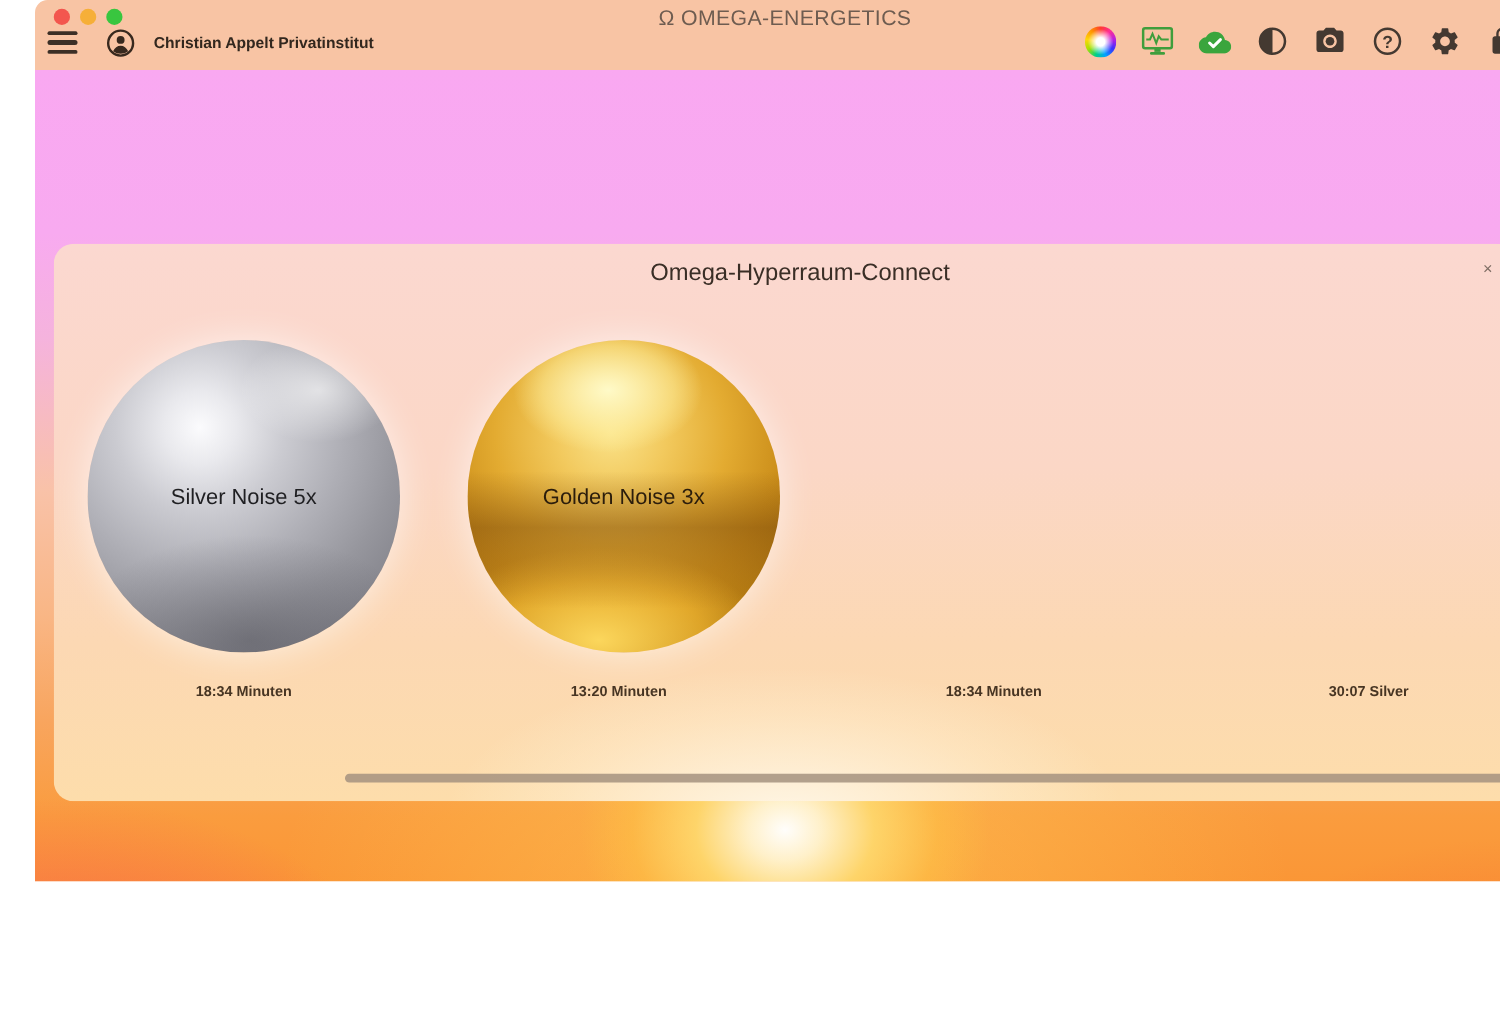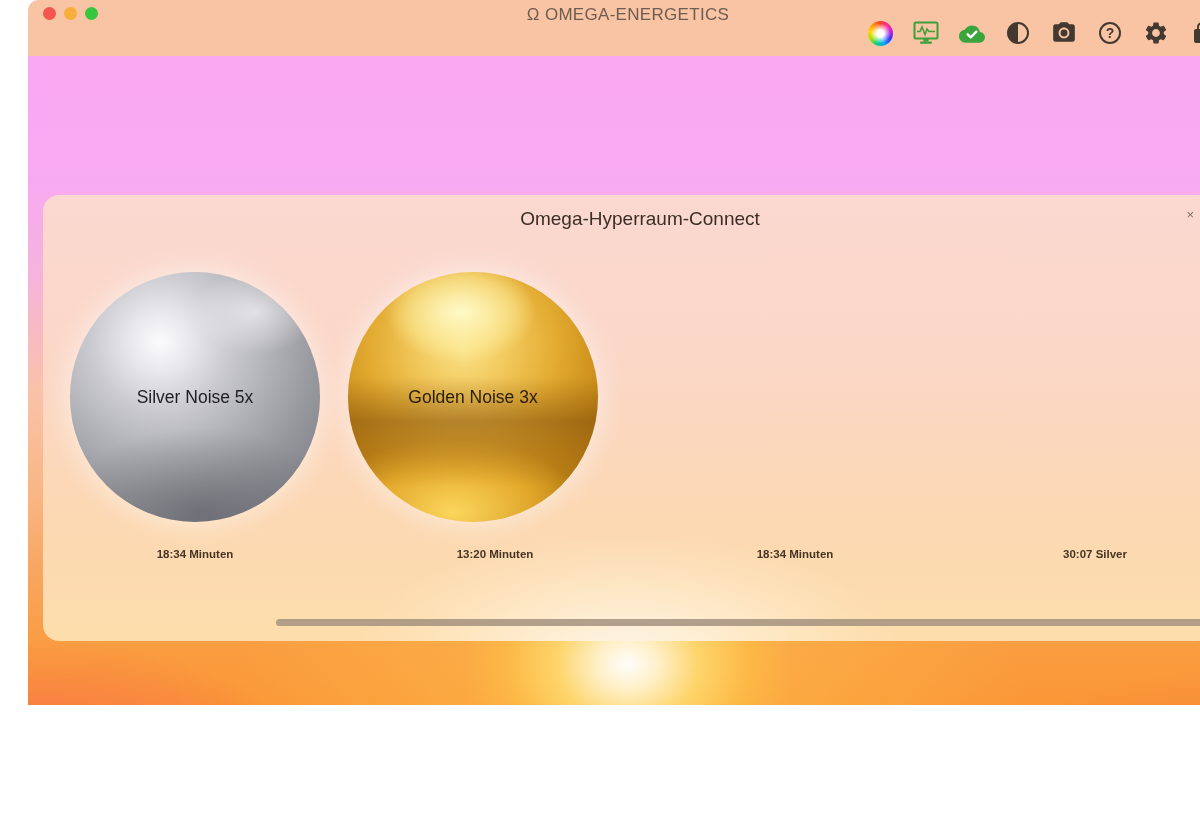--- a/index.html
+++ b/index.html
@@ -40,21 +40,21 @@
     background:linear-gradient(180deg,rgba(62,40,18,.55),rgba(30,17,6,.95));}
 
   
   .panel{position:absolute;left:15px;top:139px;width:1170px;height:446px;border-radius:16px;
     background:
       radial-gradient(340px 150px at 50% 103%, rgba(255,250,240,.85) 0%, rgba(255,242,216,.35) 55%, rgba(255,242,216,0) 80%),
       linear-gradient(180deg,#fbd8d0 0%,#fbd7c6 40%,#fcd8b3 72%,#fdddab 100%);}
   .panel-title{position:absolute;top:13px;left:0;right:0;text-align:center;font-size:19px;color:#3a2e26;padding-left:24px;}
   .close-btn{position:absolute;top:13px;right:19px;font-size:13px;color:#7e6d64;cursor:pointer;line-height:1;}
 
-  .spheres{position:absolute;top:77px;left:27px;display:flex;gap:28px;text-align:center;}
+  .spheres{position:absolute;top:77px;left:27px;display:flex;gap:54px;text-align:center;}
   .sphere{width:250px;height:250px;border-radius:50%;display:flex;align-items:center;justify-content:center;
     box-shadow:0 0 28px 2px rgba(255,255,255,.55);cursor:pointer;}
   .sphere-label{font-size:17.5px;color:#221b14;}
   .sphere.silver{background:
       radial-gradient(90px 60px at 74% 16%, rgba(255,255,255,.6), rgba(255,255,255,0) 70%),
       radial-gradient(200px 120px at 52% 96%, rgba(66,66,74,.4), rgba(66,66,74,0) 70%),
       radial-gradient(circle at 36% 28%, #fbfbfd 0%, #e9e9ed 12%, #cbcbd1 28%, #aeaeb5 48%, #96969d 66%, #82828a 84%, #757580 100%);}
   .sphere.silver .sphere-label{color:#1f1f22;}
   .sphere.gold{background:
       radial-gradient(105px 70px at 45% 16%, rgba(255,252,205,.95) 0%, rgba(255,240,160,.5) 50%, rgba(255,240,160,0) 72%),
@@ -75,20 +75,35 @@
 
   <div class="titlebar">
     <div class="traffic">
       <span class="dot red"></span>
       <span class="dot yellow"></span>
       <span class="dot green"></span>
     </div>
 
     <div class="app-title">Ω OMEGA-ENERGETICS</div>
 
+    <div class="tb-left">
+      <div class="hamburger">
+          <i></i>
+          <i></i>
+          <i></i>
+        </div>
+      <div class="ti avatar">
+        <svg viewBox="0 0 24 24" width="23" height="23">
+          <circle cx="12" cy="12" r="10.4" fill="none" stroke="#38291e" stroke-width="2"></circle>
+          <circle cx="12" cy="9.3" r="3.3" fill="#38291e"></circle>
+          <path d="M12 14.1c-2.7 0-5 1.6-6.3 4.7a10.4 10.4 0 0 0 12.6 0c-1.3-3.1-3.6-4.7-6.3-4.7z" fill="#38291e"></path>
+        </svg>
+      </div>
+      <span class="user-name">Christian Appelt Privatinstitut</span>
+    </div>
 
     <div class="tb-right">
       <div class="ti">
           <div class="color-wheel"></div>
         </div>
 
       <div class="ti">
         <svg viewBox="0 0 26 24" width="26" height="24">
           <rect x="1.5" y="1.5" width="23" height="16" rx="1.6" fill="none" stroke="#3f9e3c" stroke-width="2"></rect>
           <polyline points="4,10.5 7,10.5 9,6 12,13.5 14,8 16,10.5 22,10.5" fill="none" stroke="#3f9e3c" stroke-width="1.6"></polyline>

